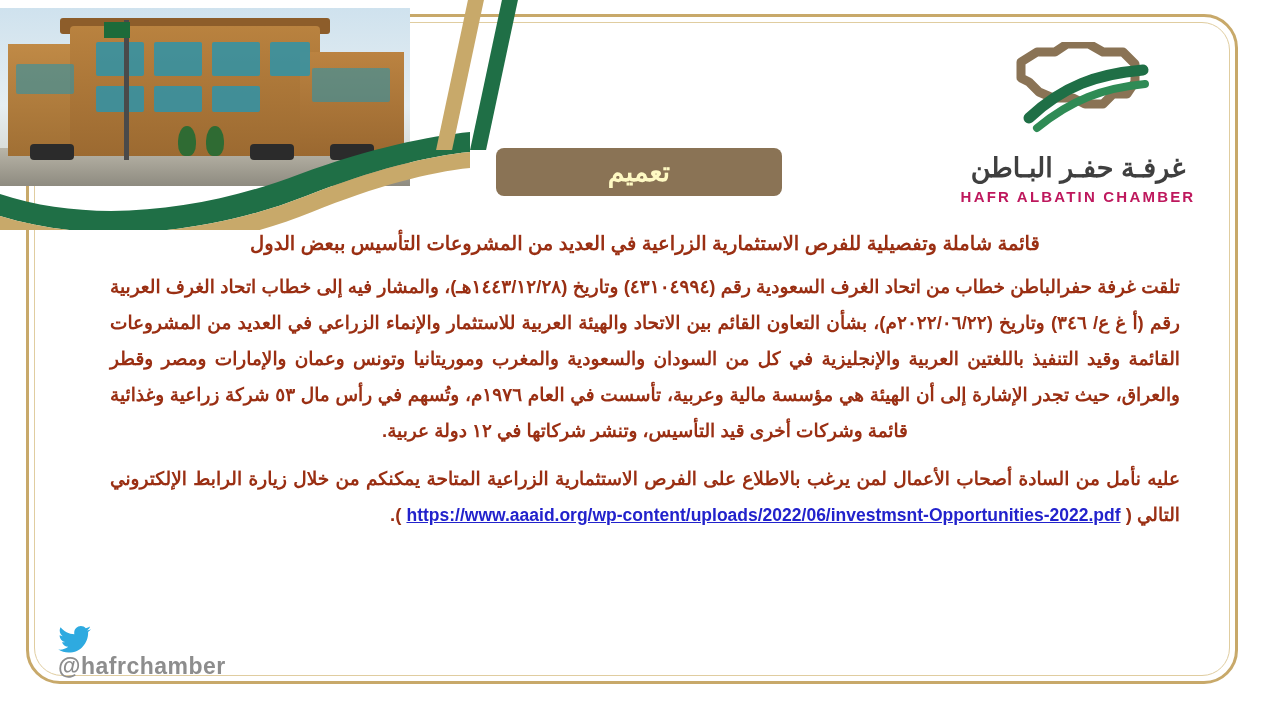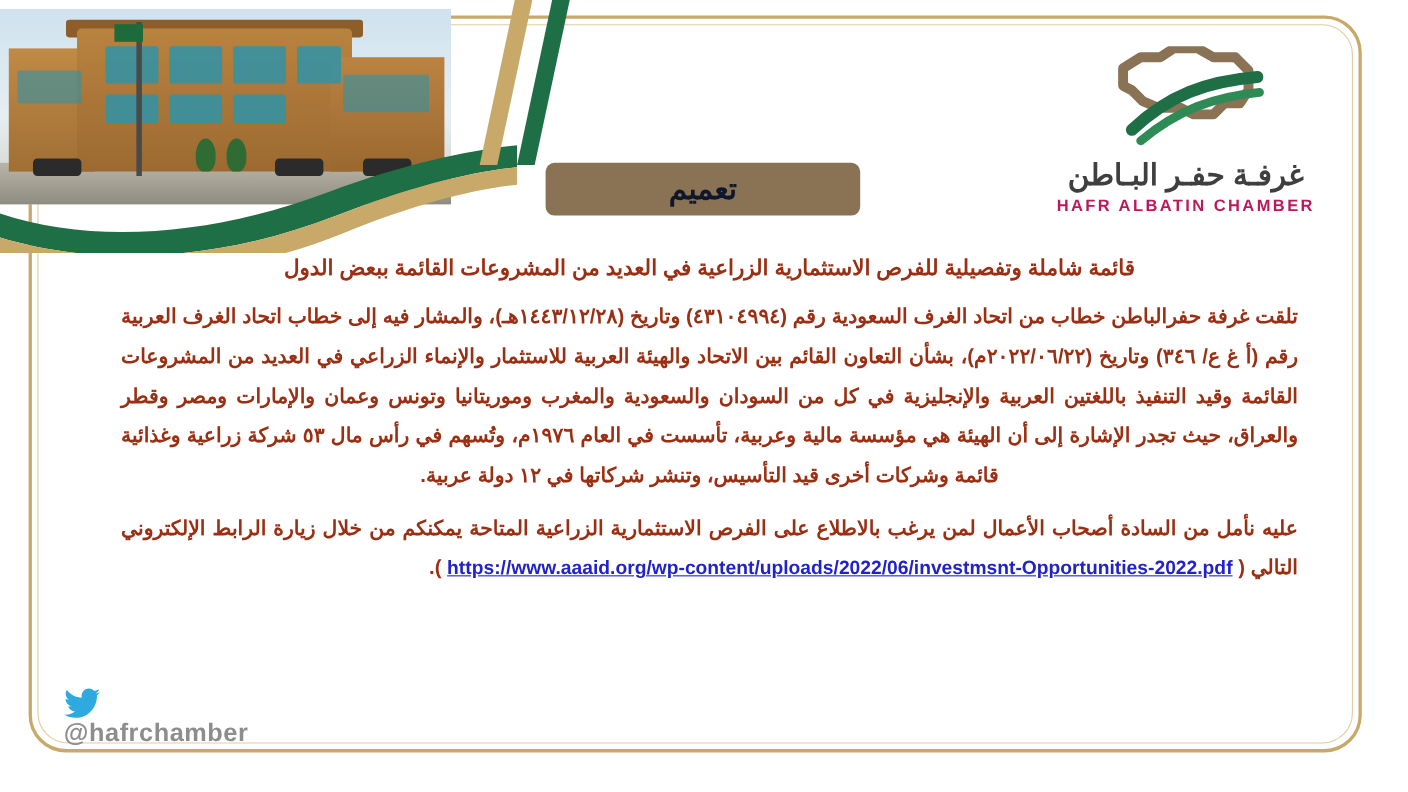--- a/index.html
+++ b/index.html
@@ -99,38 +99,38 @@
   }
 
   
   .logo {
     position: absolute; right: 52px; top: 42px;
     width: 300px; height: 160px;
     text-align: center;
   }
   .logo .mark { margin: 0 auto; }
   .logo .name-ar {
-    margin-top: 4px;
+    margin-top: 14px;
     font-size: 27px; font-weight: bold; color: #3f3f3f;
     letter-spacing: 1px;
   }
   .logo .name-en {
     margin-top: 4px;
     font-size: 15px; font-weight: bold; color: #be185d;
     letter-spacing: 2.2px; direction: ltr;
   }
 
   
   .badge {
     position: absolute;
     left: 496px; top: 148px;
     width: 286px; height: 48px;
     background: #8a7355;
     border-radius: 8px;
-    color: #0f172a;
+    color: #fef9c3;
     font-size: 27px; font-weight: bold;
     display: flex; align-items: center; justify-content: center;
     letter-spacing: 2px;
   }
 
   
   .content {
     position: absolute;
     left: 110px; top: 232px;
     width: 1070px;
@@ -228,21 +228,21 @@
       <path d="M36,76 C70,44 104,32 150,28" fill="none" stroke="#1f6f46" stroke-width="11" stroke-linecap="round"></path>
       <path d="M44,86 C78,58 110,46 152,42" fill="none" stroke="#2f8b55" stroke-width="8" stroke-linecap="round"></path>
     </svg>
     <div class="name-ar">غرفـة حفـر البـاطن</div>
     <div class="name-en">HAFR ALBATIN CHAMBER</div>
   </div>
 
   <div class="badge">تعميم</div>
 
   <div class="content">
-    <div class="headline">قائمة شاملة وتفصيلية للفرص الاستثمارية الزراعية في العديد من المشروعات القائمة ببعض الدول</div>
+    <div class="headline">قائمة شاملة وتفصيلية للفرص الاستثمارية الزراعية في العديد من المشروعات التأسيس ببعض الدول</div>
     <div class="para p1">تلقت غرفة حفرالباطن خطاب من اتحاد الغرف السعودية رقم (٤٣١٠٤٩٩٤) وتاريخ (١٤٤٣/١٢/٢٨هـ)، والمشار فيه إلى خطاب اتحاد الغرف العربية رقم (أ غ ع/ ٣٤٦) وتاريخ (٢٠٢٢/٠٦/٢٢م)، بشأن التعاون القائم بين الاتحاد والهيئة العربية للاستثمار والإنماء الزراعي في العديد من المشروعات القائمة وقيد التنفيذ باللغتين العربية والإنجليزية في كل من السودان والسعودية والمغرب وموريتانيا وتونس وعمان والإمارات ومصر وقطر والعراق، حيث تجدر الإشارة إلى أن الهيئة هي مؤسسة مالية وعربية، تأسست في العام ١٩٧٦م، وتُسهم في رأس مال ٥٣ شركة زراعية وغذائية قائمة وشركات أخرى قيد التأسيس، وتنشر شركاتها في ١٢ دولة عربية.</div>
     <div class="para p2">
       <span>عليه نأمل من السادة أصحاب الأعمال لمن يرغب بالاطلاع على الفرص الاستثمارية الزراعية المتاحة يمكنكم من خلال زيارة الرابط الإلكتروني التالي ( </span><a class="link" href="#">https://www.aaaid.org/wp-content/uploads/2022/06/investmsnt-Opportunities-2022.pdf</a><span> ).</span>
     </div>
   </div>
 
   <div class="social">
     <svg width="34" height="28" viewBox="0 0 34 28">
       <path d="M33,3.3 c-1.2,0.55 -2.5,0.92 -3.9,1.08 c1.4,-0.84 2.48,-2.18 2.98,-3.77 c-1.3,0.78 -2.76,1.35 -4.3,1.65 C26.55,0.86 24.8,0 22.9,0 c-3.7,0 -6.7,3.02 -6.7,6.74 c0,0.53 0.06,1.04 0.17,1.54 C10.8,8 5.9,5.3 2.6,1.2 C2,2.2 1.7,3.35 1.7,4.58 c0,2.34 1.18,4.4 2.98,5.6 c-1.1,-0.03 -2.13,-0.34 -3.03,-0.84 l0,0.08 c0,3.27 2.3,5.99 5.37,6.61 c-0.56,0.15 -1.16,0.23 -1.77,0.23 c-0.43,0 -0.85,-0.04 -1.26,-0.12 c0.85,2.68 3.32,4.63 6.25,4.68 c-2.29,1.8 -5.17,2.88 -8.3,2.88 c-0.54,0 -1.07,-0.03 -1.6,-0.09 C3.3,25.5 6.8,26.6 10.55,26.6 c12.66,0 19.58,-10.55 19.58,-19.7 l-0.02,-0.9 C31.44,5.03 32.33,4.23 33,3.3 z" fill="#2eaae0" transform="translate(0,1)"></path>
     </svg>

